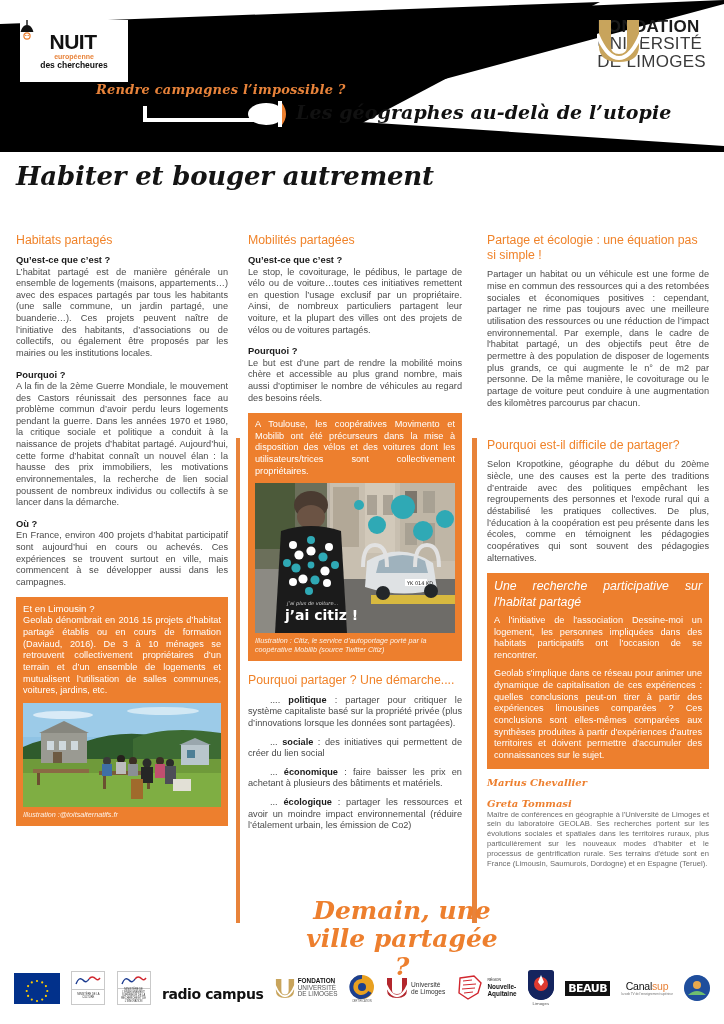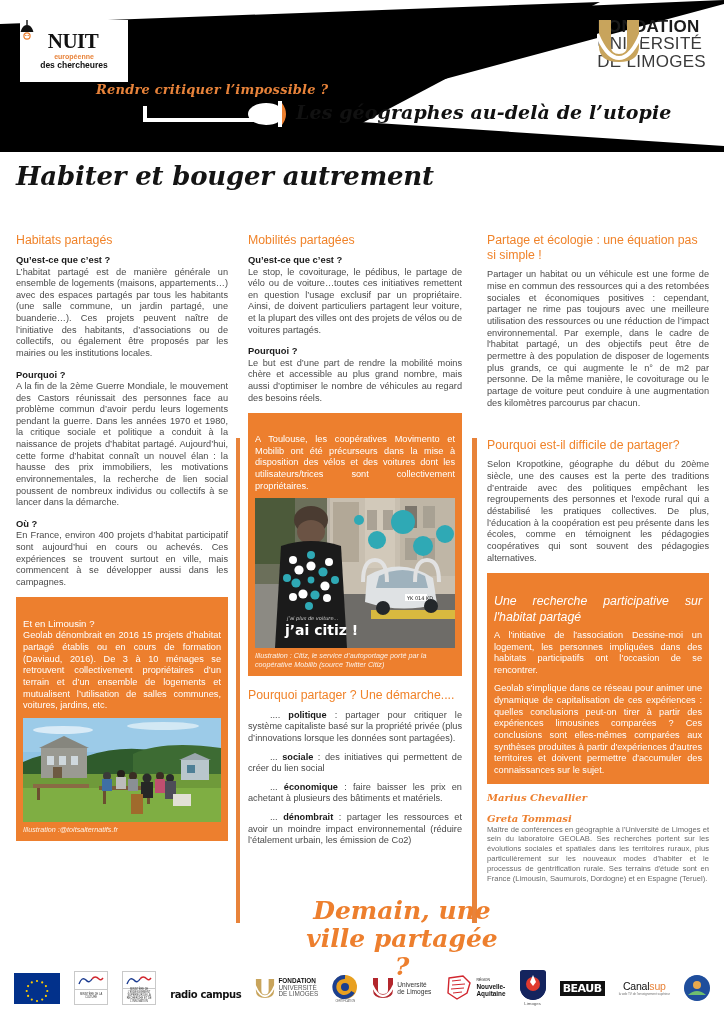--- a/index.html
+++ b/index.html
@@ -15,21 +15,21 @@
   .header { position: relative; width: 724px; height: 152px; overflow: hidden; }
   .header svg { position: absolute; top: 0; left: 0; }
 
   .nuit-logo {
     position: absolute; left: 20px; top: 20px;
     width: 108px; height: 62px; background: #fff;
     display: flex; flex-direction: column; align-items: center;
     justify-content: center; padding: 4px 2px;
   }
   .nuit-word {
-    font-family: Liberation Serif, serif; font-weight: bold;
+    font-family: Liberation Sans, sans-serif; font-weight: bold;
     font-size: 21px; letter-spacing: -0.5px; color: #111;
     line-height: 1; display: flex; align-items: flex-end;
   }
   .nuit-lamp { display: inline-block; margin-left: 2px; }
   .nuit-sub1 { font-size: 7px; color: #E8833A; font-weight: bold; line-height: 1.1; margin-top: 1px;}
   .nuit-sub2 { font-size: 8.5px; color: #111; font-weight: bold; line-height: 1.1; }
 
   .fondation {
     position: absolute; right: 18px; top: 18px;
     display: flex; align-items: flex-start; gap: 8px;
@@ -77,21 +77,21 @@
     margin-top: 9px; margin-bottom: 1px; line-height: 1.2;
   }
   h3.q.first { margin-top: 0; }
   p.body {
     color: #4a4a4a; font-size: 9.2px; line-height: 1.265;
     text-align: justify; hyphens: auto; -webkit-hyphens: auto;
   }
   p.body + p.body { margin-top: 7px; }
 
   .orangebox {
-    background: #ED7F2E; color: #ffffff; padding: 21px 7px 7px 7px;
+    background: #ED7F2E; color: #ffffff; padding: 6px 7px 7px 7px;
     margin-top: 9px;
   }
   .orangebox h3 { font-size: 9.6px; font-weight: normal; color:#fff; margin-bottom: 1px; }
   .orangebox h2 {
     font-size: 12.3px; font-weight: normal; color: #fff;
     line-height: 1.25; margin-bottom: 5px; text-align: justify; font-style: italic;
   }
   .orangebox p {
     font-size: 9.2px; line-height: 1.265; color: #fff; text-align: justify;
     hyphens: auto; -webkit-hyphens: auto;
@@ -129,21 +129,21 @@
     padding: 0 14px;
   }
   .logo-slot { display:flex; align-items:center; justify-content:center; }
   .lg-eu { width: 46px; height: 31px; background:#02318B; position:relative; }
   .lg-fr { width: 34px; height: 34px; border:1px solid #c9c9c9; background:#fff;
            display:flex; flex-direction:column; }
   .fr-top { flex: 1.25; display:flex; align-items:center; justify-content:center; gap:1px; }
   .fr-bot { flex:1; border-top:1px solid #c9c9c9; display:flex; align-items:center;
             justify-content:center; font-size:2.6px; color:#333; text-align:center; line-height:1.15; padding:0 1px;}
 
-  .lg-radio { font-family:"DejaVu Sans", sans-serif; font-weight:bold; font-size:10px;
+  .lg-radio { font-family:"DejaVu Sans", sans-serif; font-weight:bold; font-size:14px;
               color:#111; line-height:.92; text-align:center; letter-spacing:-.4px;margin-top:13px;}
   .lg-fond { display:flex; align-items:center; gap:3px; }
   .lg-fond .m { width:20px;height:21px; }
   .lg-fond .t { line-height:1.03; }
   .lg-fond .t div:first-child { font-size:6.4px; font-weight:bold; color:#111; }
   .lg-fond .t div { font-size:6.4px; color:#555; }
 
   .lg-cert { display:flex;flex-direction:column;align-items:center; }
   .lg-unilim { display:flex;align-items:center;gap:3px; }
   .lg-unilim .t { font-size:6.6px; color:#333; line-height:1.12; }
@@ -201,21 +201,21 @@
         <path d="M2 2 L14 2 L14 28 Q14 36 22 36 Q30 36 30 28 L30 2 L42 2 L42 28 Q42 44 22 44 Q2 44 2 28 Z" fill="#C8A45C"></path>
         <path d="M0 16 Q10 40 22 40 Q34 40 44 16" fill="none" stroke="#ffffff" stroke-width="4"></path>
       </svg>
       <div class="fond-txt">
         <div class="fond-l1">FONDATION</div>
         <div class="fond-l2">UNIVERSITÉ</div>
         <div class="fond-l3">DE LIMOGES</div>
       </div>
     </div>
 
-    <div class="tagline">Rendre critiquer l’impossible ?</div>
+    <div class="tagline">Rendre campagnes l’impossible ?</div>
     <div class="subtitle">Les géographes au-delà de l’utopie</div>
   </div>
 
   <div class="main-title">Habiter et bouger autrement</div>
 
   <div class="cols">
 
     <div class="divider" style="left:236px; top:205px; width:4px; height:485px;"></div>
     <div class="divider" style="left:472px; top:205px; width:5px; height:485px;"></div>
 
@@ -282,21 +282,21 @@
           </svg>
         </div>
         <div class="caption">Illustration :@toitsalternatifs.fr</div>
       </div>
     </div>
 
     <div class="col col-2">
       <h2 class="sec">Mobilités partagées</h2>
 
       <h3 class="q first">Qu’est-ce que c’est ?</h3>
-      <p class="body">Le stop, le covoiturage, le pédibus, le partage de vélo ou de voiture…toutes ces initiatives remettent en question l’usage exclusif par un propriétaire. Ainsi, de doivent particuliers partagent leur voiture, et la plupart des villes ont des projets de vélos ou de voitures partagés.</p>
+      <p class="body">Le stop, le covoiturage, le pédibus, le partage de vélo ou de voiture…toutes ces initiatives remettent en question l’usage exclusif par un propriétaire. Ainsi, de nombreux particuliers partagent leur voiture, et la plupart des villes ont des projets de vélos ou de voitures partagés.</p>
 
       <h3 class="q">Pourquoi ?</h3>
       <p class="body">Le but est d’une part de rendre la mobilité moins chère et accessible au plus grand nombre, mais aussi d’optimiser le nombre de véhicules au regard des besoins réels.</p>
 
       <div class="orangebox">
         <p>A Toulouse, les coopératives Movimento et Mobilib ont été précurseurs dans la mise à disposition des vélos et des voitures dont les utilisateurs/trices sont collectivement propriétaires.</p>
 
         <div class="photo" style="height:150px;">
           <svg width="200" height="150" viewBox="0 0 200 150" preserveAspectRatio="none">
             <rect width="200" height="150" fill="#b9b2a7"></rect>
@@ -365,21 +365,21 @@
       <p class="body sub-item">
         <span>.... </span><b>politique</b><span> : partager pour critiquer le système capitaliste basé sur la propriété privée (plus d’innovations lorsque les données sont partagées).</span>
       </p>
       <p class="body sub-item">
         <span>... </span><b>sociale</b><span> : des initiatives qui permettent de créer du lien social</span>
       </p>
       <p class="body sub-item">
         <span>... </span><b>économique</b><span> : faire baisser les prix en achetant à plusieurs des bâtiments et matériels.</span>
       </p>
       <p class="body sub-item">
-        <span>... </span><b>dénombrait</b><span> : partager les ressources et avoir un moindre impact environnemental (réduire l’étalement urbain, les émission de Co2)</span>
+        <span>... </span><b>écologique</b><span> : partager les ressources et avoir un moindre impact environnemental (réduire l’étalement urbain, les émission de Co2)</span>
       </p>
     </div>
 
     <div class="col col-3">
       <h2 class="sec">Partage et écologie : une équation pas si simple !</h2>
       <p class="body">Partager un habitat ou un véhicule est une forme de mise en commun des ressources qui a des retombées sociales et économiques positives : cependant, partager ne rime pas toujours avec une meilleure utilisation des ressources ou une réduction de l’impact environnemental. Par exemple, dans le cadre de l'habitat partagé, un des objectifs peut être de permettre à des population de disposer de logements plus grands, ce qui augmente le n° de m2 par personne. De la même manière, le covoiturage ou le partage de voiture peut conduire à une augmentation des kilomètres parcourus par chacun.</p>
 
       <h2 class="sec" style="margin-top:29px;">Pourquoi est-il difficile de partager?</h2>
       <p class="body">Selon Kropotkine, géographe du début du 20ème siècle, une des causes est la perte des traditions d’entraide avec des politiques empêchant les regroupements des personnes et l'exode rural qui a déstabilisé les pratiques collectives. De plus, l’éducation à la coopération est peu présente dans les écoles, comme en témoignent les pédagogies coopératives qui sont souvent des pédagogies alternatives.</p>
 

